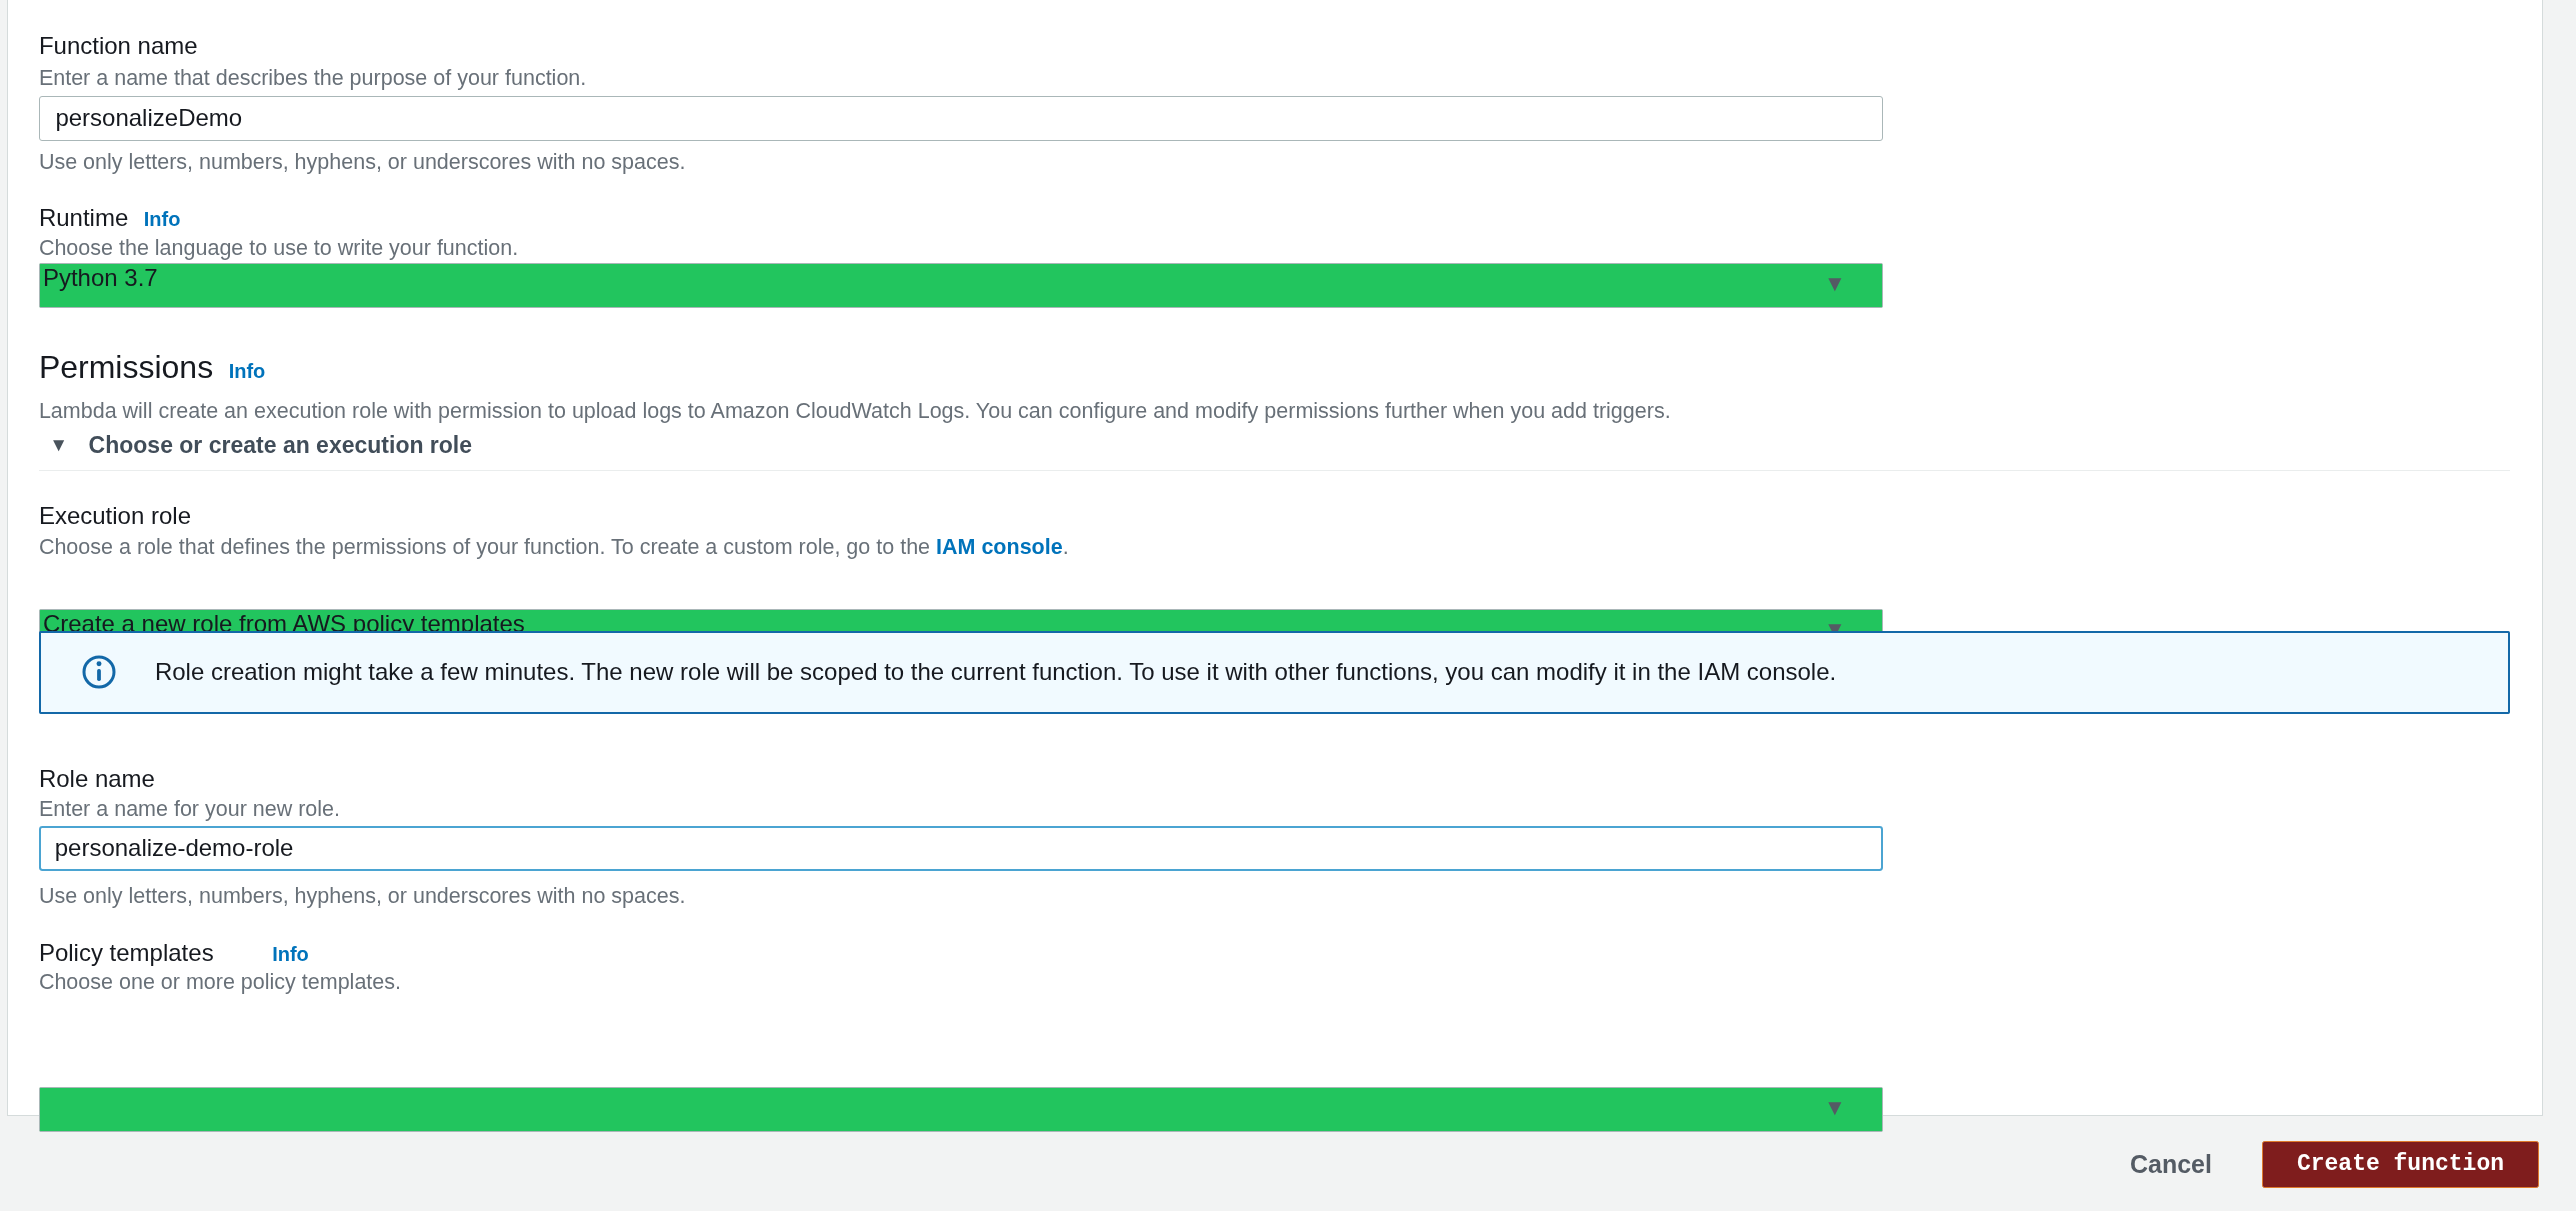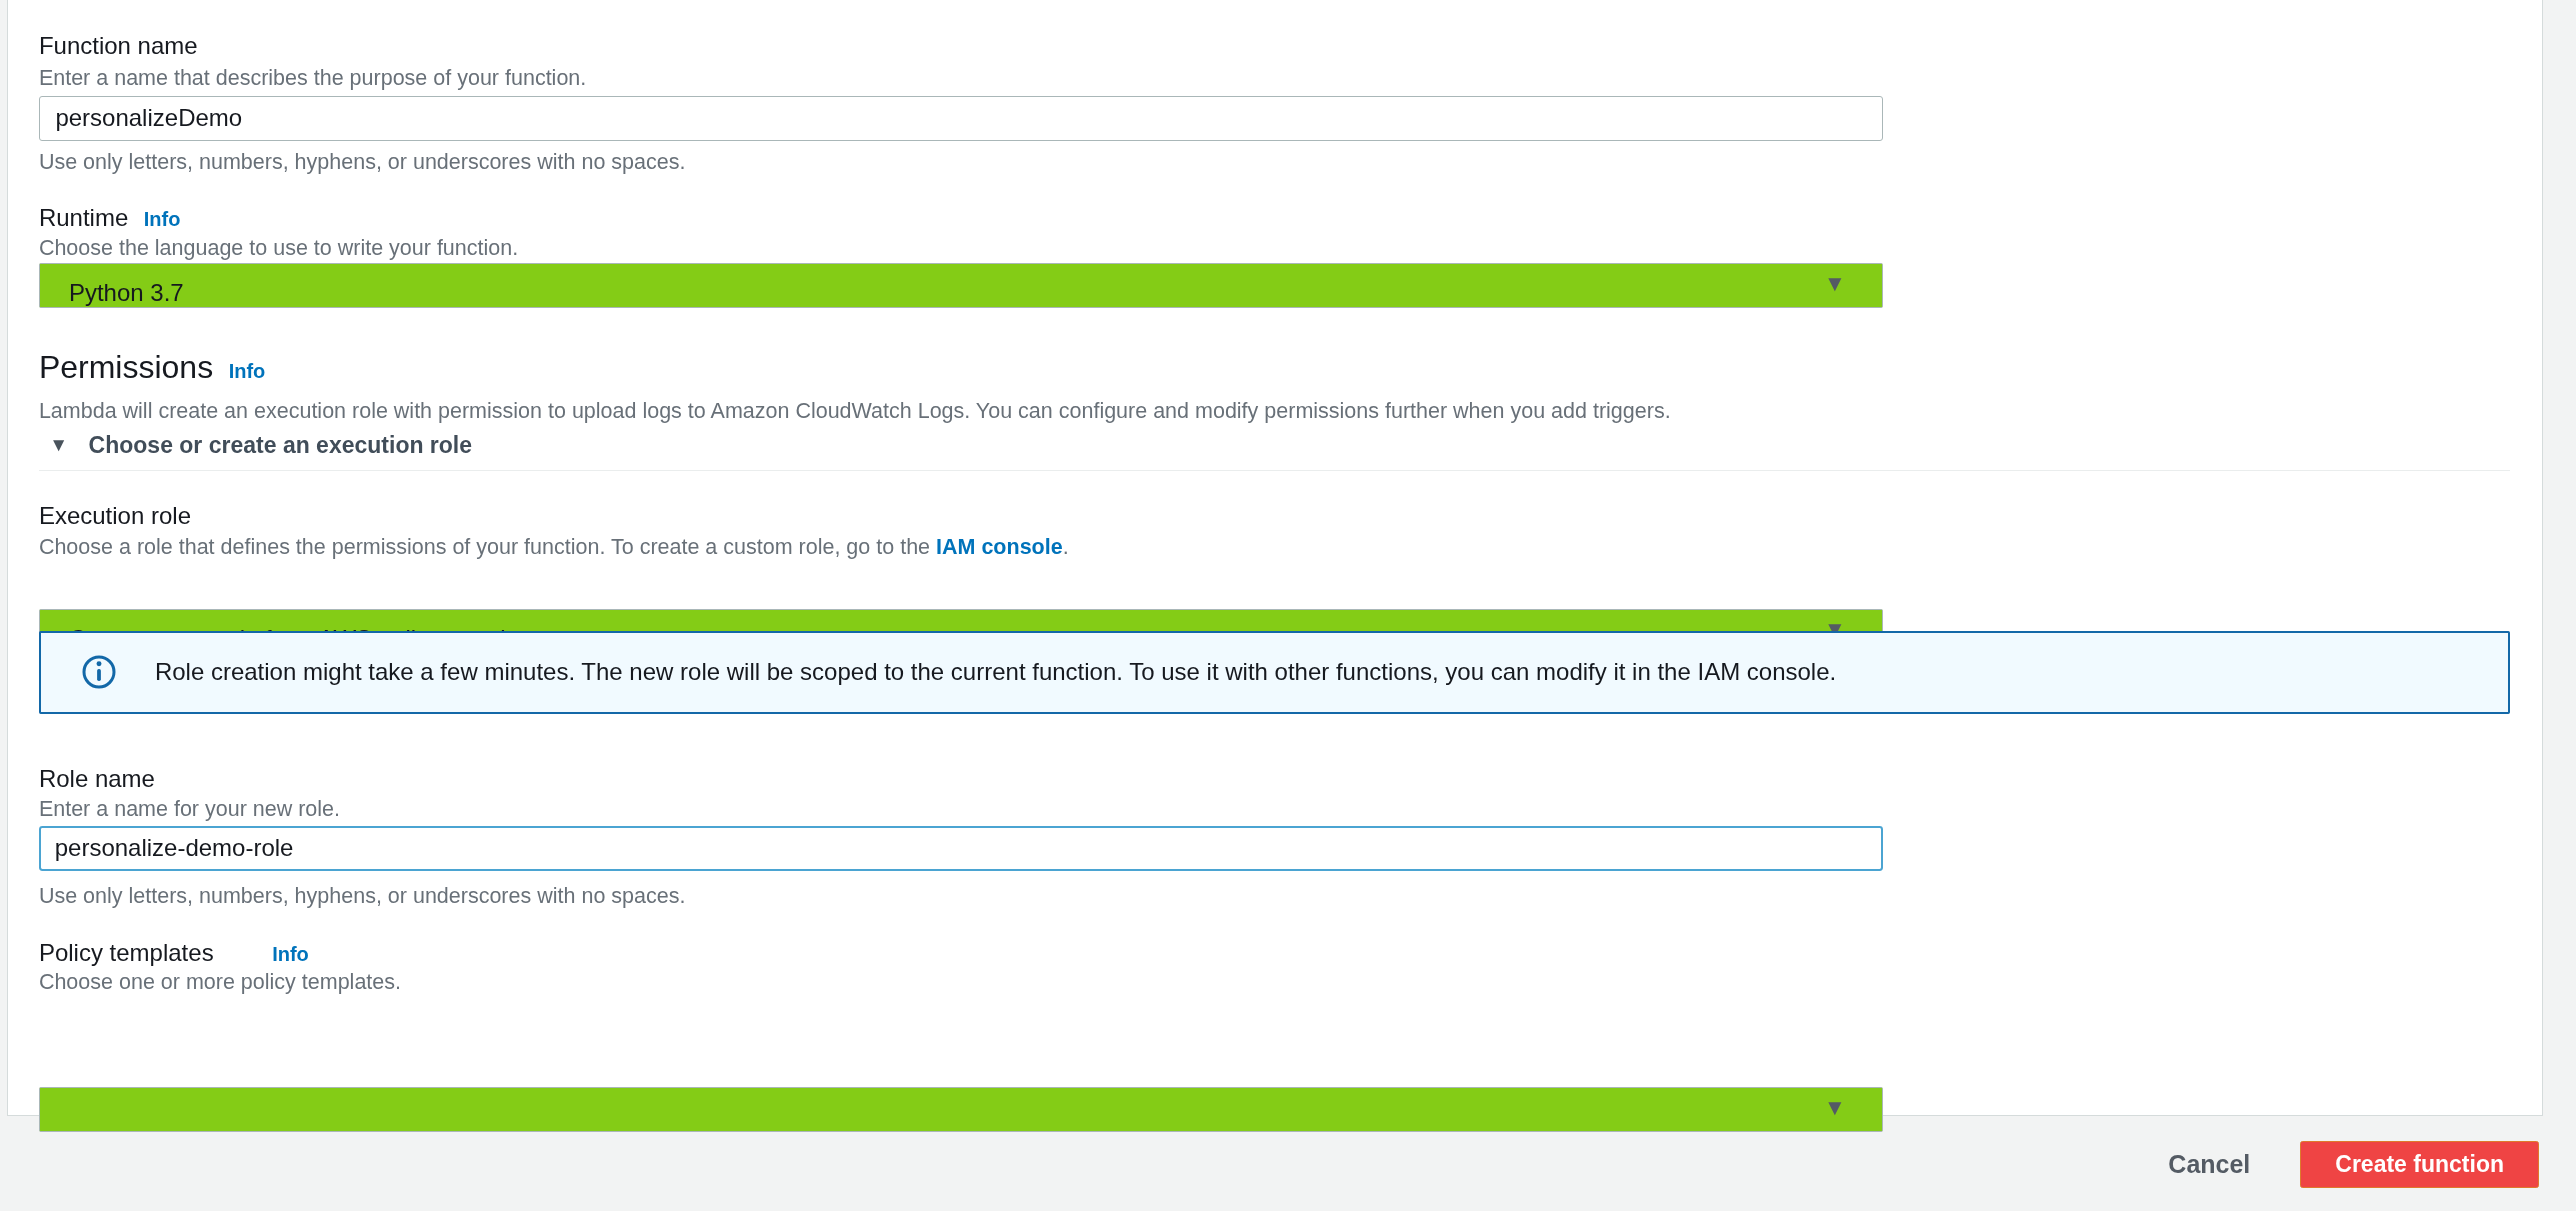--- a/index.html
+++ b/index.html
@@ -40,23 +40,23 @@
     padding:0 15.5px; background:#ffffff;
     outline:none; display:block;
   }
   .text-input.focused {
     border:2.6px solid #4ba4d2; border-radius:3.4px;
     padding:0 13.8px;
   }
   .select {
     width:1844px; height:45px;
     border:0.9px solid #aab7b8; border-radius:1.7px;
-    background:#84cc16;
-    display:flex; align-items:flex-end;
-    padding:0 29px;
+    background:#22c55e;
+    display:flex; align-items:flex-start;
+    padding:0 3px;
     font-size:24px; color:#16191f;
     cursor:pointer;
     position:relative;
   }
   .select .arrow {
     position:absolute; right:36px; top:50%;
     transform:translateY(-54%);
     font-size:22.4px; color:#545b64; line-height:1;
   }
   .expander {
@@ -91,23 +91,23 @@
     display:flex; align-items:center; justify-content:flex-end;
     padding-right:37px;
   }
   .btn-cancel {
     background:none; border:none;
     font-family:"Liberation Sans", sans-serif;
     font-size:25px; font-weight:bold; color:#545b64;
     cursor:pointer; margin-right:50px;
   }
   .btn-create {
-    background:#ef4444;
+    background:#7f1d1d;
     border:0.9px solid #df7a2c; border-radius:2.6px;
-    font-family:Liberation Sans, sans-serif;
+    font-family:Liberation Mono, monospace;
     font-size:23px; font-weight:bold; color:#ffffff;
     height:47px; padding:0 34px;
     cursor:pointer;
   }
 </style>
 </head>
 <body>
 
 <div class="card">
 

